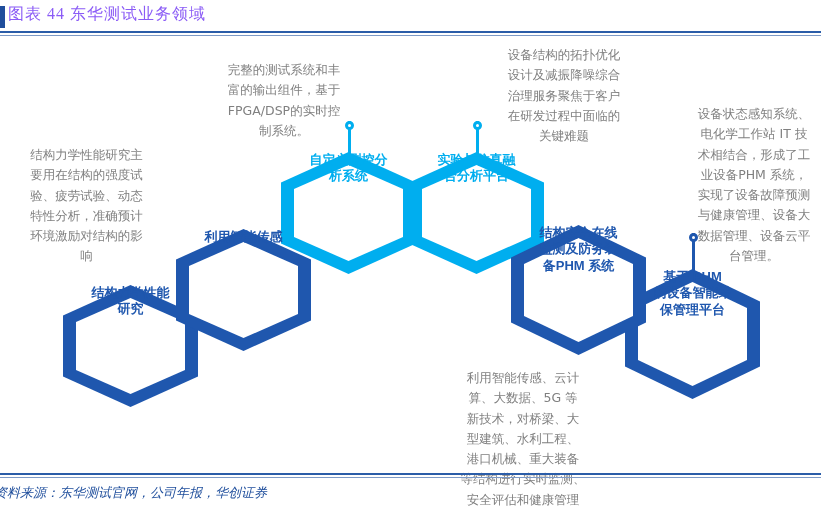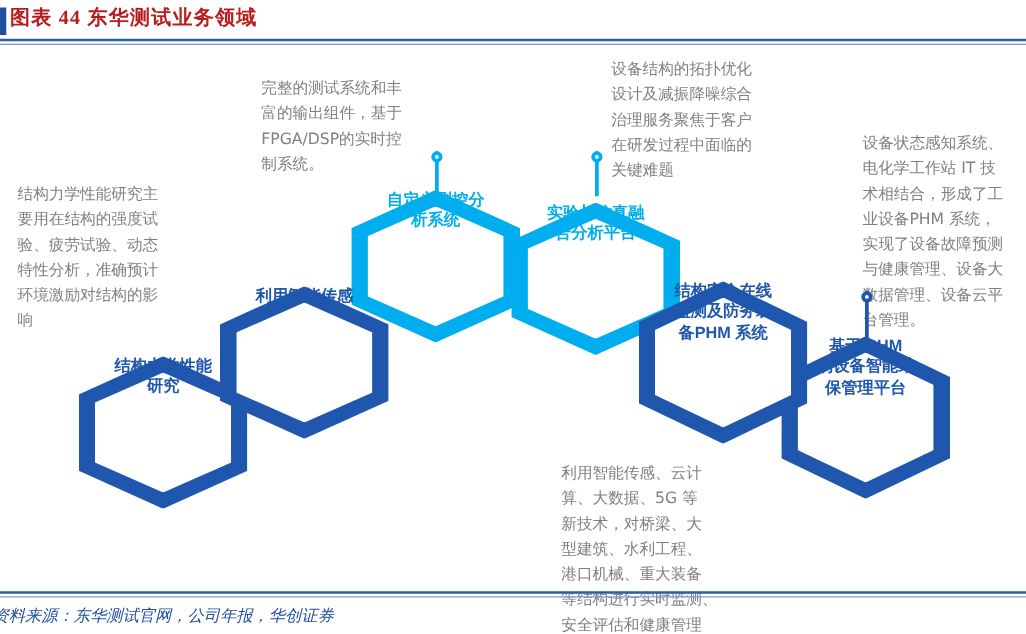--- a/index.html
+++ b/index.html
@@ -16,21 +16,21 @@
   .header{
     position:absolute;left:0;top:0;width:821px;height:36px;
   }
   .hdr-bar{
     position:absolute;left:0;top:6px;width:5px;height:22px;
     background:#1F4E9C;
   }
   .hdr-title{
     position:absolute;left:8px;top:4px;
     font-family:"Liberation Serif","DejaVu Serif",serif;
-    font-weight:bold;font-size:16px;color:#b91c1c;
+    font-weight:normal;font-size:16px;color:#8b5cf6;
     letter-spacing:1px;white-space:nowrap;
   }
   .hdr-rule{
     position:absolute;left:0;top:31px;width:821px;height:0;
     border-top:2px solid #2B5DA8;
   }
   .hdr-rule2{
     position:absolute;left:0;top:35px;width:821px;height:0;
     border-top:1px solid #7D9AC6;
   }
@@ -88,20 +88,21 @@
   }
 
   
   .note{
     position:absolute;
     color:#808080;
     font-size:12.5px;
     line-height:1.62;
     white-space:pre-line;
     font-family:"DejaVu Sans","Liberation Sans",sans-serif;
+    text-align:center;
   }
 </style>
 </head>
 <body>
 
 <div id="root">
 
   <div class="header">
     <div class="hdr-bar"></div>
     <div class="hdr-title">图表 44   东华测试业务领域</div>
@@ -190,21 +191,21 @@
       <div class="hexlabel">利用智能传感</div>
     </div>
 
     <div class="hex" style="left:281px;top:116px;width:135px;height:122px;font-size:13px;color:#00AEEF;">
       <div class="hexshape" style="background:#00AEEF;"></div>
       <div class="hexinner" style="left:13px;top:13px;right:13px;bottom:13px;"></div>
       <div class="hexlabel">自定义测控分
 析系统</div>
     </div>
 
-    <div class="hex" style="left:409px;top:126px;width:135px;height:122px;font-size:13px;color:#00AEEF;">
+    <div class="hex" style="left:409px;top:116px;width:135px;height:122px;font-size:13px;color:#00AEEF;">
       <div class="hexshape" style="background:#00AEEF;"></div>
       <div class="hexinner" style="left:13px;top:13px;right:13px;bottom:13px;"></div>
       <div class="hexlabel">实验与仿真融
 合分析平台</div>
     </div>
 
     <div class="hex" style="left:625px;top:233px;width:135px;height:130px;font-size:13px;color:#1F57AE;">
       <div class="hexshape" style="background:#1F57AE;"></div>
       <div class="hexinner" style="left:13px;top:13px;right:13px;bottom:13px;"></div>
       <div class="hexlabel">基于 PHM

